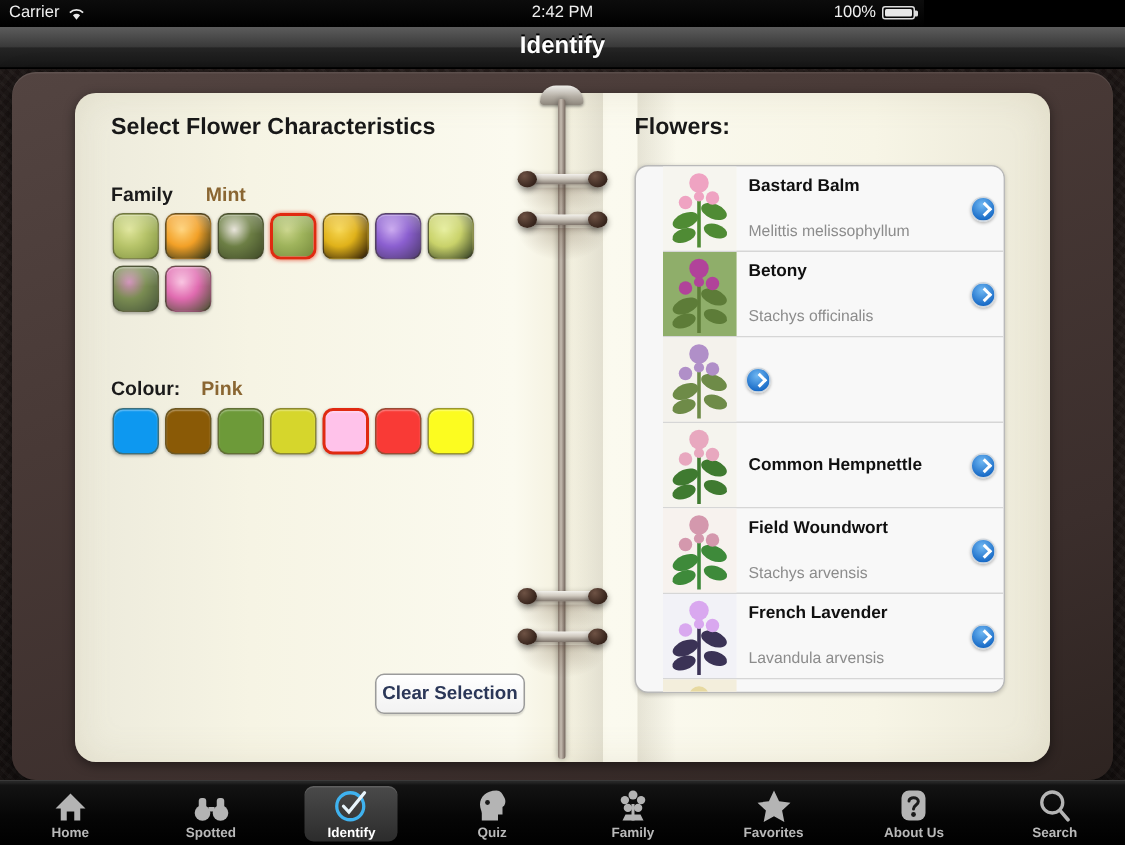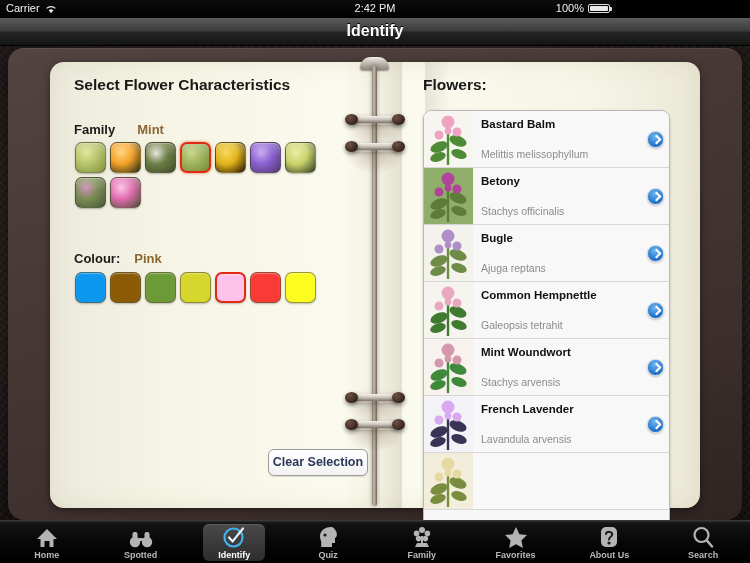--- a/index.html
+++ b/index.html
@@ -95,29 +95,30 @@
     background: linear-gradient(rgba(255,255,255,.28), rgba(255,255,255,0)); }
 
   .swatch { width:31px; height:31px; border-radius:7px; border:1px solid rgba(90,85,50,.6);
     box-shadow: 0 1px 2px rgba(0,0,0,.25), inset 0 1px 1px rgba(255,255,255,.35); cursor:pointer; position:relative;}
   .swatch.sel { border:2px solid #e02a11; }
 
   .clear-btn {
     position:absolute; left:250px; top:449px; width:100px; height:27px;
     border-radius:6px; background: linear-gradient(#ffffff,#f2f2f2);
     border:1px solid #9b9b9b; box-shadow: 0 1px 1px rgba(0,0,0,.12), inset 0 1px 0 #fff;
-    color:#2b3758; font-size:12.5px; font-weight:bold; line-height:25px; text-align:center; cursor:pointer;margin-left:18px;
+    color:#2b3758; font-size:12.5px; font-weight:bold; line-height:25px; text-align:center; cursor:pointer;
   }
 
   
   .h2 { position:absolute; color:#181818; font-size:15.5px; font-weight:bold; }
   .listbox {
-    position:absolute; left:423px; top:110px; width:247px; height:452px;
+    position:absolute; left:423px; top:110px; width:247px; height:352px;
     background:#f7f7f7; border:1px solid #b9b9b9; border-radius:9px; overflow:hidden;
     box-shadow: 0 1px 3px rgba(0,0,0,.2);
+    padding-left: 18px;
   }
   .row { display:flex; align-items:center; height:57px; border-bottom:1px solid #d6d6d6;
     background:#f8f8f8; cursor:pointer; position:relative; }
   .row-thumb { width:49px; height:56px; flex:0 0 49px; overflow:hidden; }
   .row-text { flex:1; padding-left:8px; min-width:0; }
   .row-name { font-size:11.5px; font-weight:bold; color:#101010; white-space:nowrap; overflow:hidden; }
   .row-latin { font-size:10.5px; color:#8c8c8c; white-space:nowrap; overflow:hidden; margin-top:18px; }
   .disclose { flex:0 0 28px; display:flex; align-items:center; justify-content:center; }
   .disc-circle { width:17px; height:17px; border-radius:50%;
     background: radial-gradient(circle at 45% 30%, #6fb7f2, #1366c4 80%);
@@ -316,24 +317,20 @@
               <ellipse cx="15" cy="36" rx="9" ry="5" fill="#6e8b48" transform="rotate(-22 15 36)"></ellipse>
               <ellipse cx="34" cy="30" rx="9" ry="5" fill="#6e8b48" transform="rotate(22 34 30)"></ellipse>
               <ellipse cx="14" cy="46" rx="8" ry="4.5" fill="#6e8b48" transform="rotate(-18 14 46)"></ellipse>
               <ellipse cx="35" cy="43" rx="8" ry="4.5" fill="#6e8b48" transform="rotate(18 35 43)"></ellipse>
               <circle cx="24" cy="11" r="6.5" fill="#b08fc8"></circle>
               <circle cx="15" cy="24" r="4.5" fill="#b08fc8"></circle>
               <circle cx="33" cy="21" r="4.5" fill="#b08fc8"></circle>
               <circle cx="24" cy="20" r="3.4" fill="#b08fc8"></circle>
             </svg>
           </div>
-          <div class="row-text">
-            <div class="row-name">Bugle</div>
-            <div class="row-latin">Ajuga reptans</div>
-          </div>
           <div class="disclose">
             <div class="disc-circle"></div>
           </div>
         </div>
         <div class="row">
           <div class="row-thumb" style="background: rgb(245, 244, 238);">
             <svg width="49" height="56" viewBox="0 0 49 56">
               <rect width="49" height="56" fill="#f5f4ee"></rect>
               <path d="M24 54 L24 14" stroke="#3f7a30" stroke-width="2.4"></path>
               <ellipse cx="15" cy="36" rx="9" ry="5" fill="#3f7a30" transform="rotate(-22 15 36)"></ellipse>
@@ -341,21 +338,20 @@
               <ellipse cx="14" cy="46" rx="8" ry="4.5" fill="#3f7a30" transform="rotate(-18 14 46)"></ellipse>
               <ellipse cx="35" cy="43" rx="8" ry="4.5" fill="#3f7a30" transform="rotate(18 35 43)"></ellipse>
               <circle cx="24" cy="11" r="6.5" fill="#e8a8bf"></circle>
               <circle cx="15" cy="24" r="4.5" fill="#e8a8bf"></circle>
               <circle cx="33" cy="21" r="4.5" fill="#e8a8bf"></circle>
               <circle cx="24" cy="20" r="3.4" fill="#e8a8bf"></circle>
             </svg>
           </div>
           <div class="row-text">
             <div class="row-name">Common Hempnettle</div>
-            <div class="row-latin">Galeopsis tetrahit</div>
           </div>
           <div class="disclose">
             <div class="disc-circle"></div>
           </div>
         </div>
         <div class="row">
           <div class="row-thumb" style="background: rgb(247, 242, 238);">
             <svg width="49" height="56" viewBox="0 0 49 56">
               <rect width="49" height="56" fill="#f7f2ee"></rect>
               <path d="M24 54 L24 14" stroke="#3e8a3a" stroke-width="2.4"></path>
@@ -363,21 +359,21 @@
               <ellipse cx="34" cy="30" rx="9" ry="5" fill="#3e8a3a" transform="rotate(22 34 30)"></ellipse>
               <ellipse cx="14" cy="46" rx="8" ry="4.5" fill="#3e8a3a" transform="rotate(-18 14 46)"></ellipse>
               <ellipse cx="35" cy="43" rx="8" ry="4.5" fill="#3e8a3a" transform="rotate(18 35 43)"></ellipse>
               <circle cx="24" cy="11" r="6.5" fill="#d498ad"></circle>
               <circle cx="15" cy="24" r="4.5" fill="#d498ad"></circle>
               <circle cx="33" cy="21" r="4.5" fill="#d498ad"></circle>
               <circle cx="24" cy="20" r="3.4" fill="#d498ad"></circle>
             </svg>
           </div>
           <div class="row-text">
-            <div class="row-name">Mint Woundwort</div>
+            <div class="row-name">Field Woundwort</div>
             <div class="row-latin">Stachys arvensis</div>
           </div>
           <div class="disclose">
             <div class="disc-circle"></div>
           </div>
         </div>
         <div class="row">
           <div class="row-thumb" style="background: rgb(242, 242, 247);">
             <svg width="49" height="56" viewBox="0 0 49 56">
               <rect width="49" height="56" fill="#f2f2f7"></rect>

